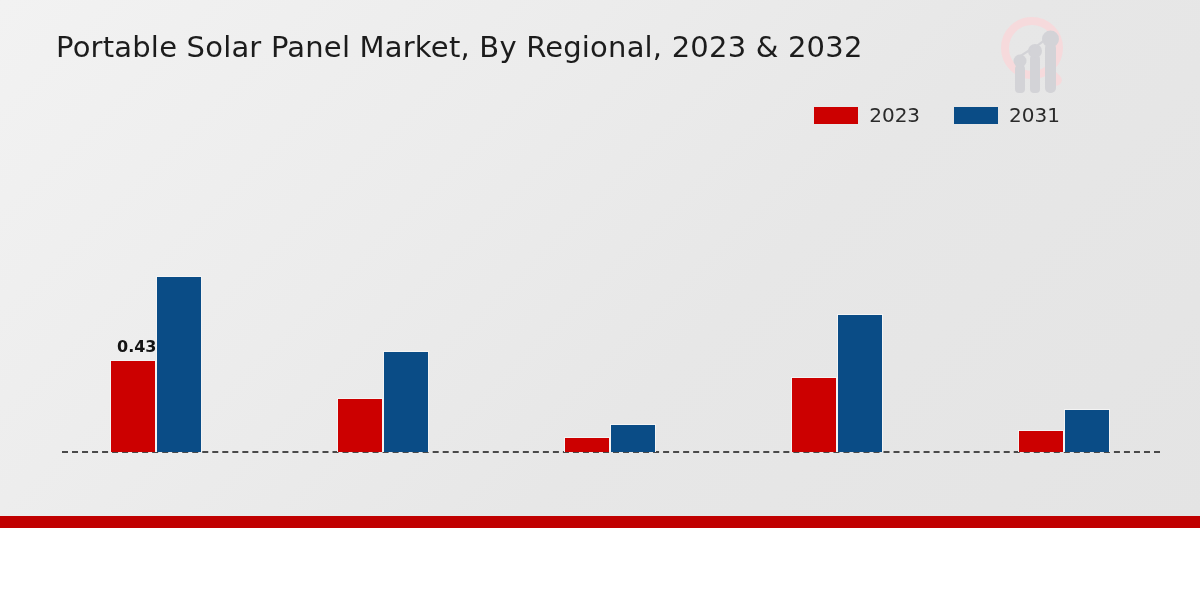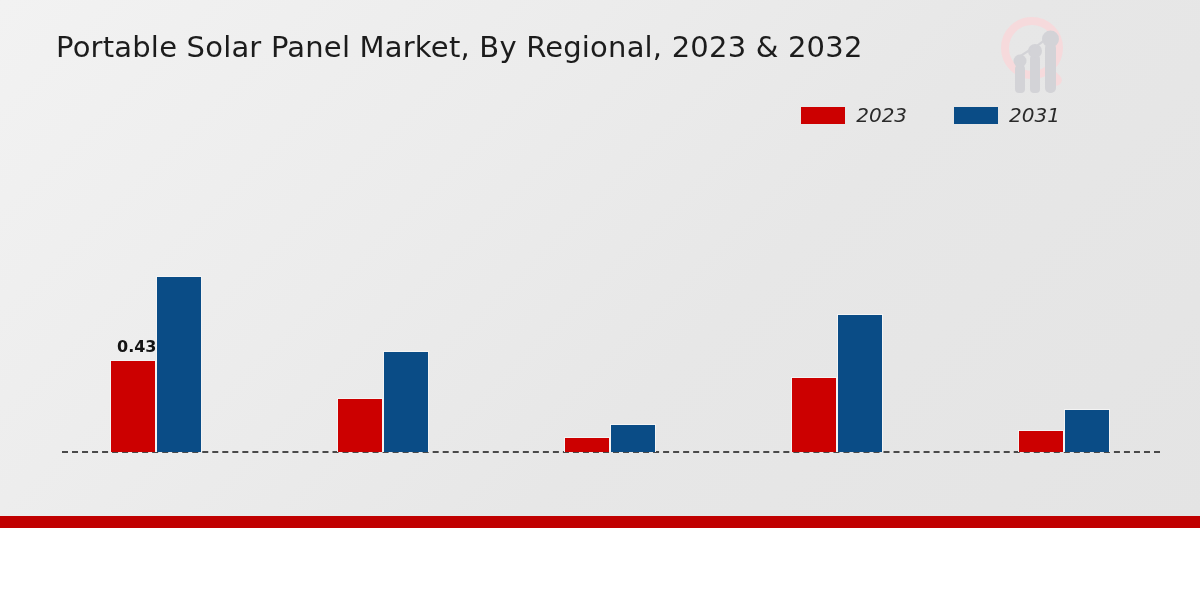--- a/index.html
+++ b/index.html
@@ -44,22 +44,21 @@
     font-family: "DejaVu Sans", sans-serif;
   }
 
   
   #legend {
     position: absolute;
     right: 140px;
     top: 103px;
     display: flex;
     align-items: flex-end;
-    gap: 47px;
-    font-style: italic;
+    gap: 34px;
   }
   .legend-item {
     display: flex;
     align-items: center;
     gap: 11px;
   }
   .legend-swatch {
     width: 44px;
     height: 17px;
     display: block;

